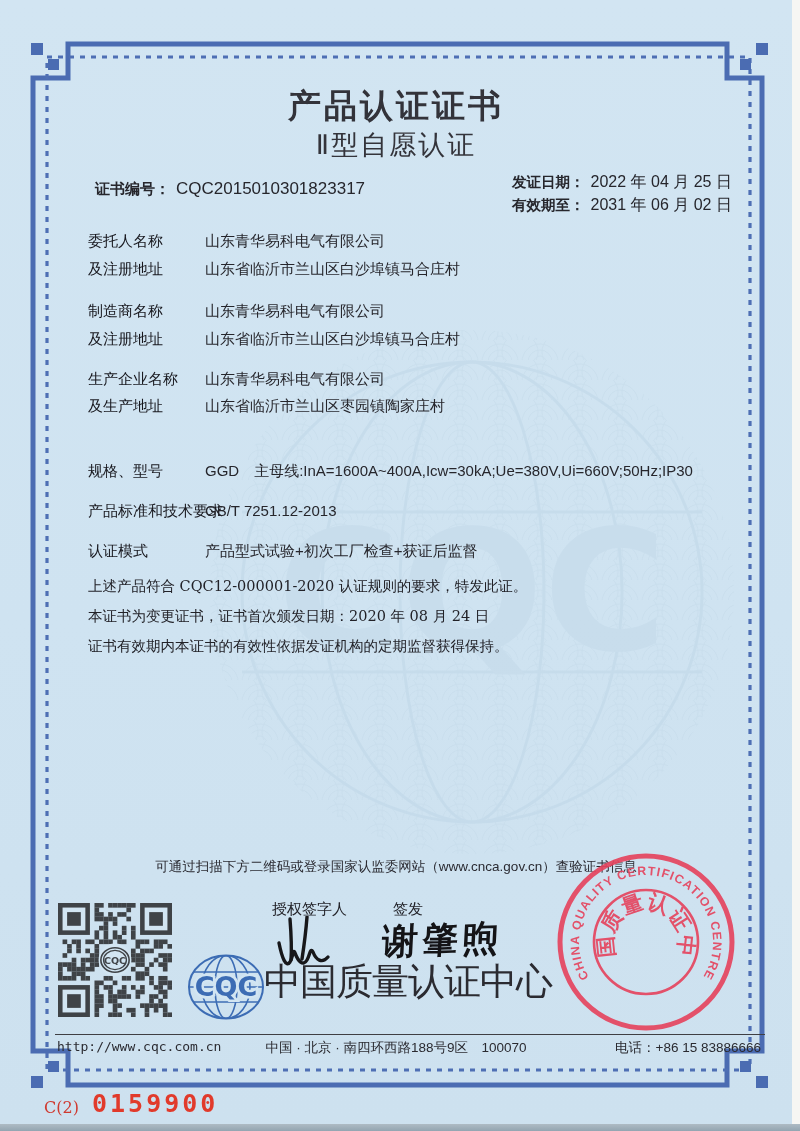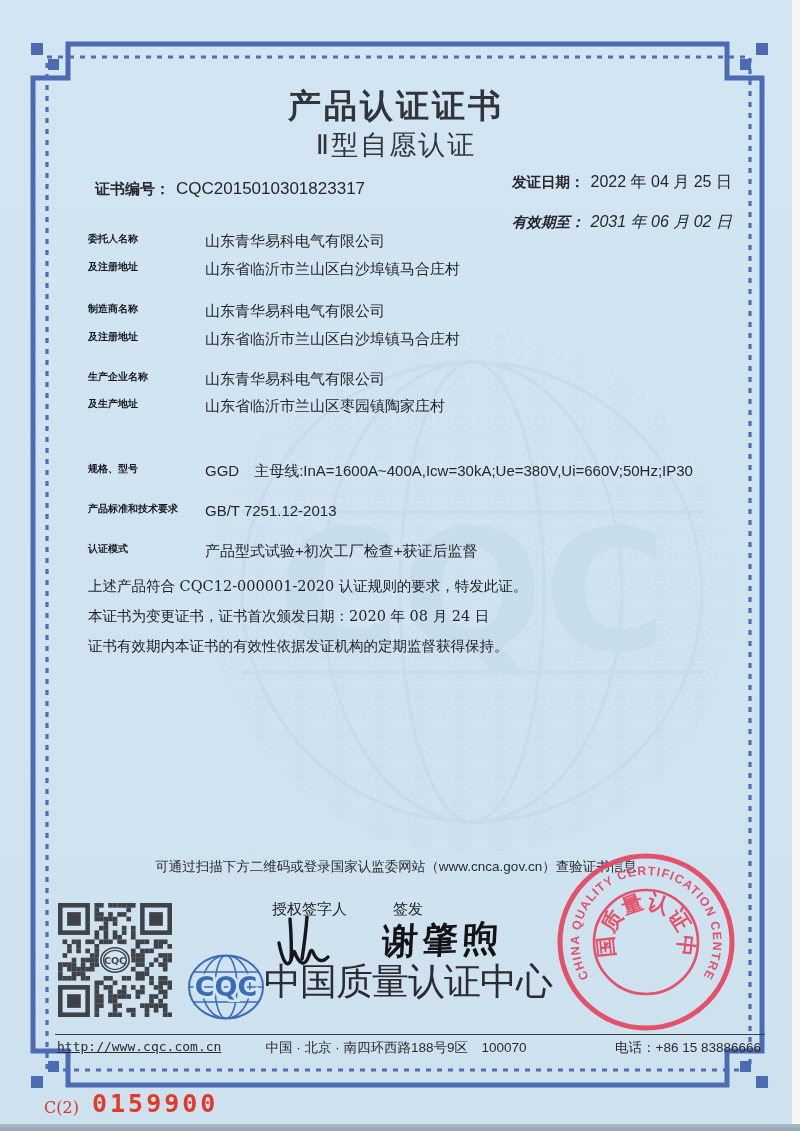--- a/index.html
+++ b/index.html
@@ -14,33 +14,33 @@
                background:linear-gradient(180deg,#aebbc4,#93a5b1);}
   
   .title{left:0;top:84px;width:792px;text-align:center;font-size:33px;font-weight:bold;
          color:#33333a;letter-spacing:3px;}
   .subtitle{left:0;top:127px;width:792px;text-align:center;font-size:27px;color:#34343b;letter-spacing:2px;font-family:Liberation Mono, monospace;}
   .certrow{left:95px;top:179px;font-size:17px;color:#26262c;}
   .certrow .klabel{font-family:"DejaVu Serif","Liberation Serif",serif;font-weight:bold;font-size:15px;margin-right:6px;}
   .daterow{left:512px;font-size:16px;color:#26262c;white-space:nowrap;}
   .daterow .klabel{font-family:"DejaVu Serif","Liberation Serif",serif;font-weight:bold;font-size:14.5px;margin-right:6px;}
   .frow{position:absolute;left:88px;width:660px;white-space:nowrap;}
-  .flabel{display:inline-block;width:117px;font-size:10px;font-weight:bold;color:#17171d;vertical-align:top;}
+  .flabel{display:inline-block;width:117px;font-size:15px;font-weight:normal;color:#17171d;vertical-align:top;}
   .fvalue{display:inline-block;font-size:15px;color:#26262c;}
   .stmt{position:absolute;left:88px;width:640px;font-family:"DejaVu Serif","Liberation Serif",serif;
         font-size:14.5px;color:#222228;white-space:nowrap;}
   .scan-note{left:0;top:858px;width:792px;text-align:center;font-size:13.5px;color:#2a2a31;}
   .sig-label{font-size:15px;color:#222228;}
   .sig-name{display:inline-block;font-family:"DejaVu Serif","Liberation Serif",serif;
             font-size:36px;font-weight:700;color:#141417;
             transform:rotate(-2deg) skewX(-5deg);letter-spacing:4px;}
   .org-name{left:264px;top:957px;font-size:37px;font-weight:500;color:#2b2b31;letter-spacing:-1px;white-space:nowrap;}
   .footer-line{left:55px;top:1034px;width:710px;height:0;border-top:1.4px solid #3f3f43;}
   .footer-text{top:1039px;font-size:13.5px;color:#2a2a30;white-space:nowrap;}
-  .footer-url{left:57px;font-family:"DejaVu Sans Mono","Liberation Mono",monospace;font-size:13px;text-decoration:underline;}
+  .footer-url{left:57px;font-family:"DejaVu Sans Mono","Liberation Mono",monospace;font-size:13px;}
   .footer-addr{left:0;width:792px;text-align:center;}
   .footer-phone{right:35px;text-align:right;}
   .code-prefix{left:44px;top:1098px;font-family:"DejaVu Serif","Liberation Serif",serif;
                font-size:16px;color:#cf3a30;}
   .code-number{left:92px;top:1089px;font-family:"DejaVu Sans Mono","Liberation Mono",monospace;
                font-size:25px;font-weight:bold;color:#e13a2b;letter-spacing:3px;}
   svg{display:block;}
 </style>
 </head>
 <body>
@@ -90,21 +90,21 @@
 
   <div class="abs title">产品认证证书</div>
   <div class="abs subtitle">Ⅱ型自愿认证</div>
 
   <div class="abs certrow">
     <span class="klabel">证书编号：</span><span>CQC2015010301823317</span>
   </div>
   <div class="abs daterow" style="top:172px;">
     <span class="klabel">发证日期：</span><span>2022 年 04 月 25 日</span>
   </div>
-  <div class="abs daterow" style="top:212px;font-style:italic;">
+  <div class="abs daterow" style="top:195px;">
     <span class="klabel">有效期至：</span><span>2031 年 06 月 02 日</span>
   </div>
 
   <div class="frow" style="top:232px;"><span class="flabel">委托人名称</span><span class="fvalue">山东青华易科电气有限公司</span></div>
   <div class="frow" style="top:260px;"><span class="flabel">及注册地址</span><span class="fvalue">山东省临沂市兰山区白沙埠镇马合庄村</span></div>
   <div class="frow" style="top:302px;"><span class="flabel">制造商名称</span><span class="fvalue">山东青华易科电气有限公司</span></div>
   <div class="frow" style="top:330px;"><span class="flabel">及注册地址</span><span class="fvalue">山东省临沂市兰山区白沙埠镇马合庄村</span></div>
   <div class="frow" style="top:370px;"><span class="flabel">生产企业名称</span><span class="fvalue">山东青华易科电气有限公司</span></div>
   <div class="frow" style="top:397px;"><span class="flabel">及生产地址</span><span class="fvalue">山东省临沂市兰山区枣园镇陶家庄村</span></div>
   <div class="frow" style="top:462px;"><span class="flabel">规格、型号</span><span class="fvalue">GGD　主母线:InA=1600A~400A,Icw=30kA;Ue=380V,Ui=660V;50Hz;IP30</span></div>

